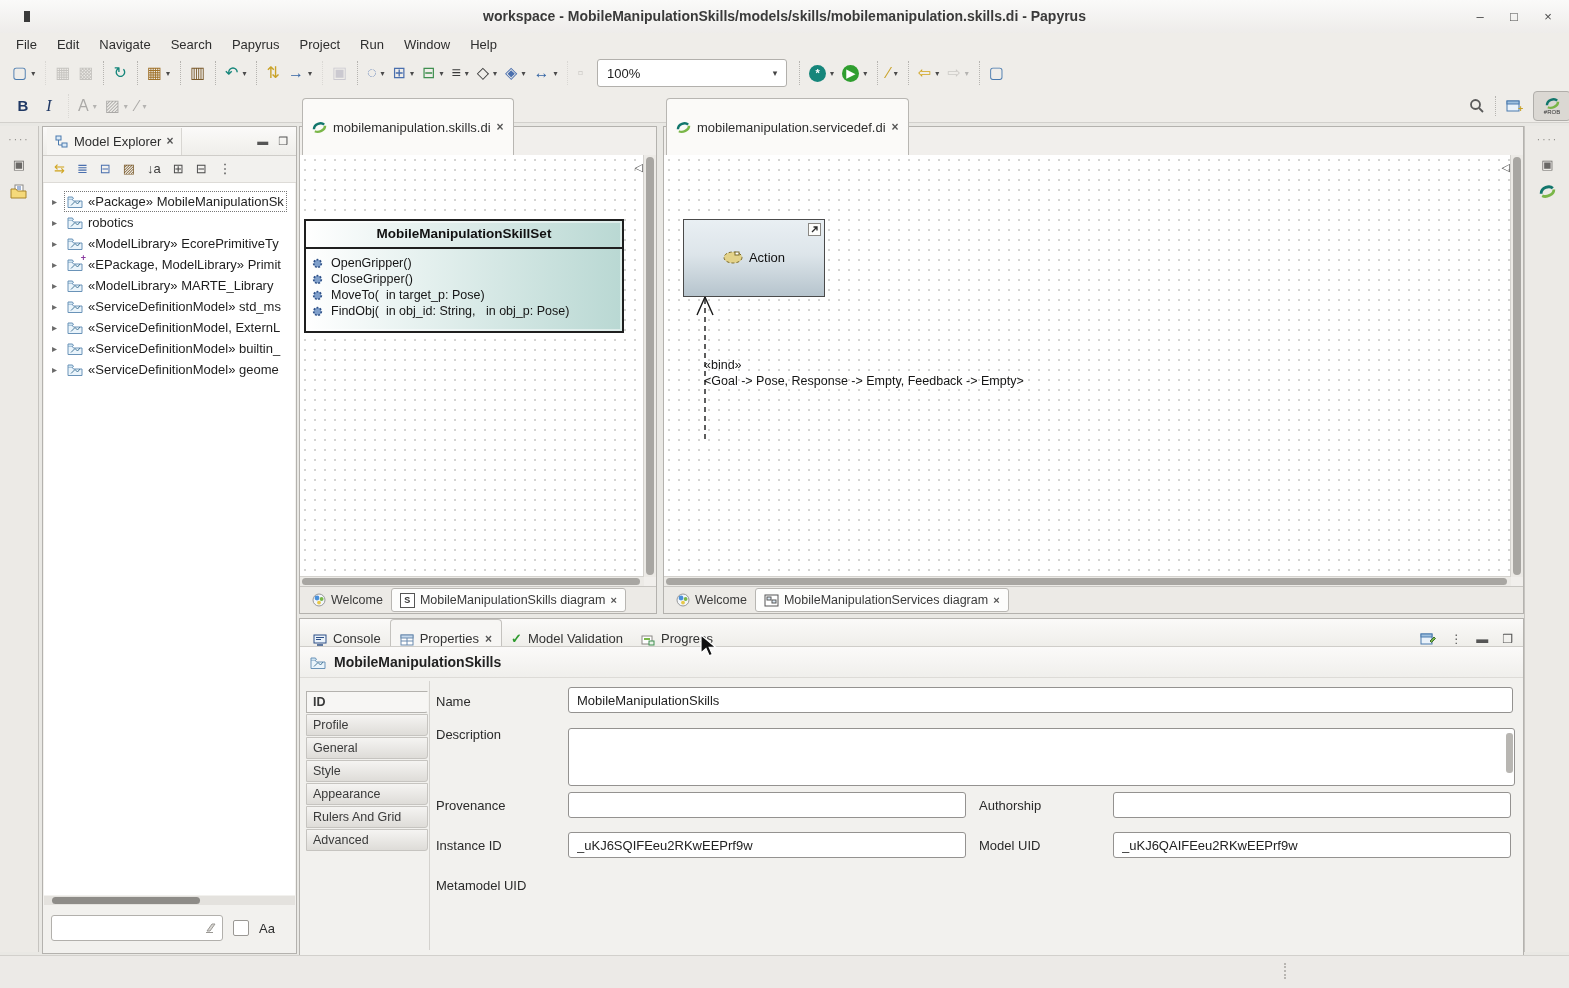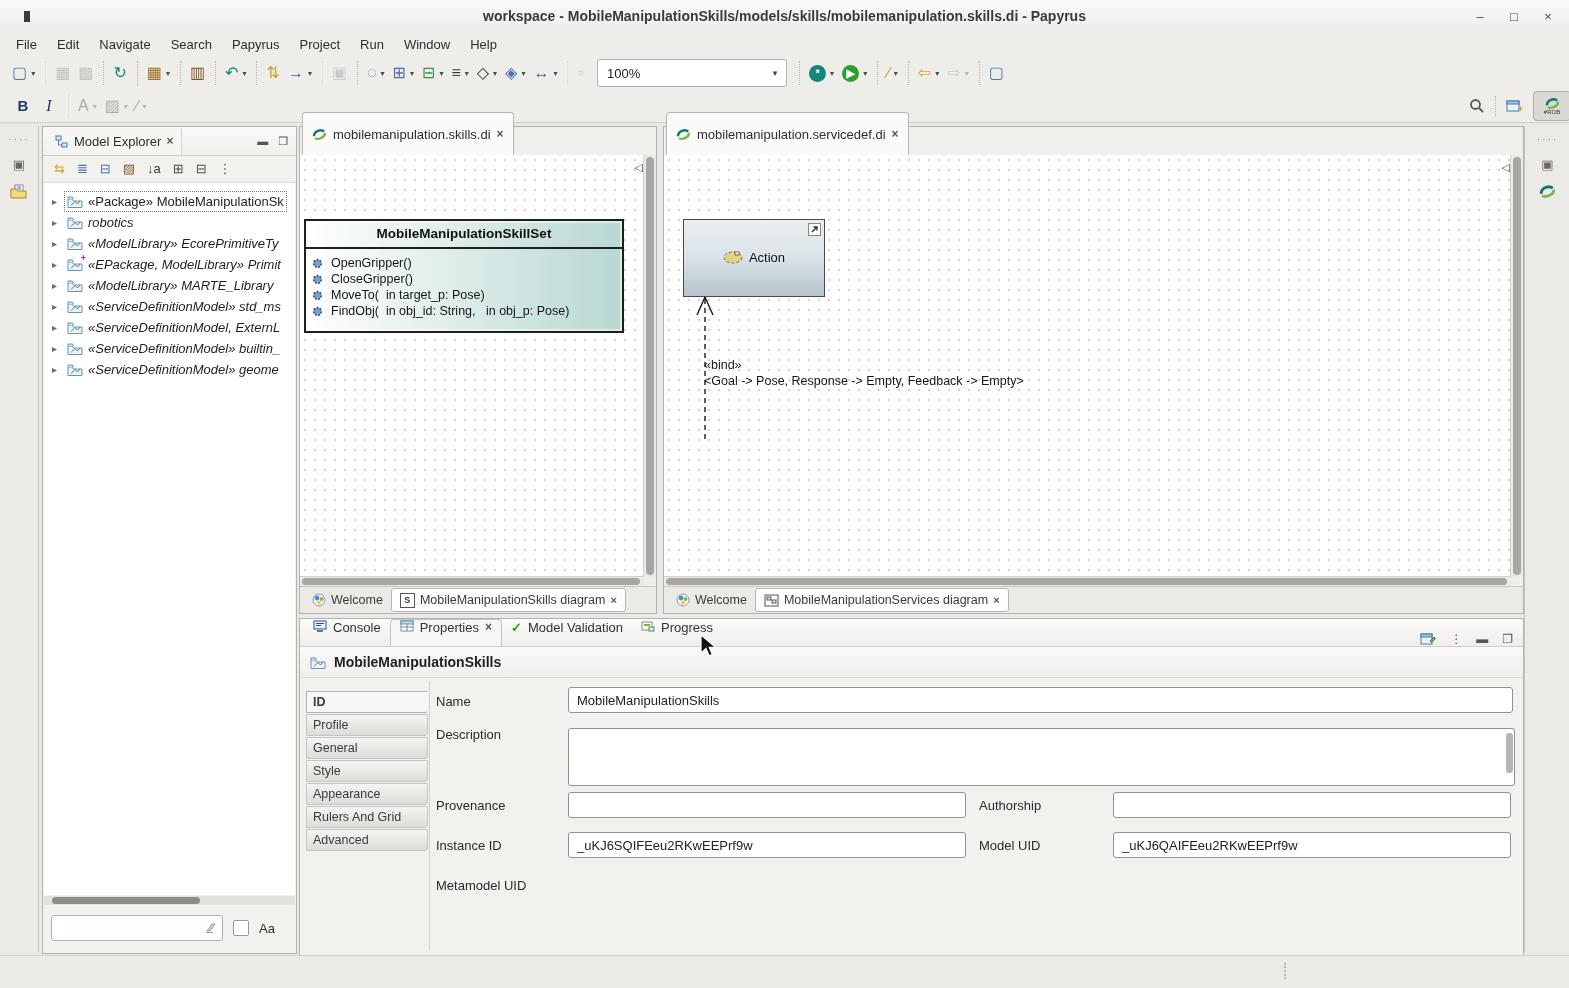--- a/index.html
+++ b/index.html
@@ -43,35 +43,35 @@
   .view-ctrl{margin-left:auto;display:flex;gap:10px;color:#555;font-size:11px;padding-right:4px;}
   .ex-toolbar{height:26px;display:flex;align-items:center;gap:2px;padding:0 6px;border-bottom:1px solid #dddbd7;}
   .ex-toolbar .tbtn{padding:0 4px;}
   .ex-toolbar .glyph{font-size:13px;}
   .tree{position:absolute;left:1px;top:56px;right:1px;bottom:58px;background:#ffffff;overflow:hidden;padding-top:8px;}
   .tree-item{display:flex;align-items:center;height:21px;padding-left:8px;white-space:nowrap;overflow:hidden;}
   .tree-item .expander{width:13px;color:#6a6a6a;font-size:10px;flex:0 0 auto;}
   .tree-item .node{display:inline-flex;align-items:center;gap:5px;padding:0 2px;height:19px;}
   .tree-item.selected .node{outline:1px dotted #777;}
   .tree-item .lbl{font-size:13px;color:#1e1e1e;white-space:pre;}
-  .tree-item .lbl.italic{font-style:italic;}
+  .tree-item .lbl.italic{}
   .node-icon{position:relative;display:inline-block;width:16px;height:13px;flex:0 0 auto;}
   .star-ovl{position:absolute;right:-3px;top:-5px;font-size:9px;color:#8a3aa0;font-weight:bold;}
   .ex-hscroll{position:absolute;left:1px;right:1px;bottom:48px;height:9px;background:#e4e2de;}
   .ex-hscroll .thumb{position:absolute;left:8px;top:1px;width:148px;height:7px;background:#8e8c88;border-radius:4px;}
   .filter-row{position:absolute;left:8px;bottom:12px;display:flex;align-items:center;gap:10px;text-align:right;}
   .filter-input{position:relative;width:170px;height:24px;background:#fff;border:1px solid #b2b0ac;border-radius:3px;}
   .filter-input .erase{position:absolute;right:4px;top:5px;}
   .checkbox{width:14px;height:14px;background:#fff;border:1px solid #9a9894;border-radius:2px;}
   
   .editor{top:126px;height:486px;background:#f1efec;border:1px solid #b4b2ae;}
   .editor.e1{left:299px;width:356px;}
   .editor.e2{left:663px;width:859px;}
   .etabbar{height:28px;background:#f1efec;border-bottom:1px solid #c8c6c2;display:flex;align-items:flex-end;}
-  .etab{display:inline-flex;align-items:center;gap:6px;height:28px;padding:7px 9px;background:#fbfaf8;border:1px solid #b8b6b2;border-bottom:none;border-radius:4px 4px 0 0;font-size:13px;margin-left:2px;}
+  .etab{display:inline-flex;align-items:center;gap:6px;height:28px;padding:14px 9px;background:#fbfaf8;border:1px solid #b8b6b2;border-bottom:none;border-radius:4px 4px 0 0;font-size:13px;margin-left:2px;}
   .etab .close{font-size:12px;color:#555;font-weight:bold;}
   .ecanvas{position:absolute;left:0;top:28px;right:12px;bottom:36px;background:#fff;background-image:radial-gradient(#d4d4d2 0.9px,transparent 1px);background-size:10px 10px;overflow:hidden;}
   .vscroll{position:absolute;right:0;top:28px;width:12px;bottom:36px;background:#eceae6;border-left:1px solid #d4d2ce;}
   .vscroll .thumb{position:absolute;left:2px;top:2px;width:8px;bottom:2px;background:#a8a6a2;border-radius:4px;}
   .collapse-arrow{position:absolute;right:1px;top:6px;font-size:11px;color:#444;}
   .hscroll{position:absolute;left:0;right:12px;bottom:26px;height:10px;background:#eceae6;border-top:1px solid #d4d2ce;}
   .hscroll .thumb{position:absolute;left:2px;top:1px;right:4px;height:7px;background:#a8a6a2;border-radius:4px;}
   .itabbar{position:absolute;left:0;right:0;bottom:0;height:26px;background:#eceae6;border-top:1px solid #c8c6c2;display:flex;align-items:center;padding-left:4px;}
   .itab{display:inline-flex;align-items:center;gap:5px;height:22px;padding:0 8px;font-size:12.5px;color:#3a3a3a;}
   .itab.active{background:#fdfdfc;border:1px solid #b8b6b2;border-radius:3px;}
@@ -86,21 +86,21 @@
   .action-box .corner{position:absolute;right:3px;top:3px;}
   .action-box .ctr{position:absolute;left:0;right:0;top:30px;display:flex;align-items:center;justify-content:center;gap:6px;font-size:13px;color:#111;}
   .bind-label{position:absolute;left:40px;top:202px;font-size:12.5px;color:#151515;line-height:16px;white-space:pre;}
   .service-box{position:absolute;left:2px;top:284px;width:176px;height:76px;border:2px solid #1f1f1f;border-radius:10px;background:linear-gradient(90deg,#fefef4,#e6e6a2);}
   .svc-hdr{height:31px;display:flex;align-items:center;gap:10px;padding:0 8px;border-bottom:2px solid #1f1f1f;background:linear-gradient(90deg,#f8f8dc,#e0e08e);border-radius:8px 8px 0 0;}
   .cs-badge{width:26px;height:17px;border:1.5px solid #8a8a3a;background:#fdfdee;font-size:11px;line-height:17px;text-align:center;color:#3a3a1a;}
   .svc-title{font-weight:bold;font-size:13.5px;color:#111;}
   
   .bottom-panel{left:299px;top:618px;width:1223px;height:337px;background:#f2f1ee;border:1px solid #b4b2ae;}
   .pp-tabs{height:27px;display:flex;align-items:flex-end;background:linear-gradient(#fbfaf9,#efeeea);border-bottom:1px solid #cfcdc9;padding-left:4px;}
-  .pp-tab{display:inline-flex;align-items:flex-start;gap:6px;height:26px;padding:0 9px;font-size:13px;color:#333;}
+  .pp-tab{display:inline-flex;align-items:flex-end;gap:6px;height:26px;padding:0 9px;font-size:13px;color:#333;}
   .pp-tab.active{background:#f7f6f4;border:1px solid #c4c2be;border-bottom:none;border-radius:4px 4px 0 0;}
   .pp-right{margin-left:auto;display:flex;align-items:center;gap:14px;padding-right:10px;color:#555;font-size:12px;}
   .pp-header{height:30px;display:flex;align-items:center;gap:8px;padding:0 10px;background:linear-gradient(#fbfaf9,#f0efec);border-bottom:1px solid #dddbd7;}
   .pp-header .ttl{font-weight:bold;font-size:14px;color:#222;}
   .side-tabs{position:absolute;left:6px;top:72px;width:122px;}
   .side-tab{height:20px;line-height:20px;padding-left:6px;font-size:12.5px;color:#3a3a3a;background:linear-gradient(#f5f4f2,#dedcd8);border:1px solid #c6c4c0;border-radius:0 0 3px 0;margin-bottom:1px;}
   .side-tab.active{background:#f7f6f4;border-color:#b4b2ae;font-weight:bold;border-right:1px solid #f7f6f4;}
   .side-divider{position:absolute;left:129px;top:62px;bottom:6px;width:1px;background:#d4d2ce;}
   .form-label{position:absolute;font-size:13px;color:#2a2a2a;}
   .tinput{position:absolute;height:26px;background:#fff;border:1px solid #949290;border-radius:3px;font-family:"Liberation Sans",sans-serif;font-size:13px;color:#222;padding:0 8px;box-sizing:border-box;}

